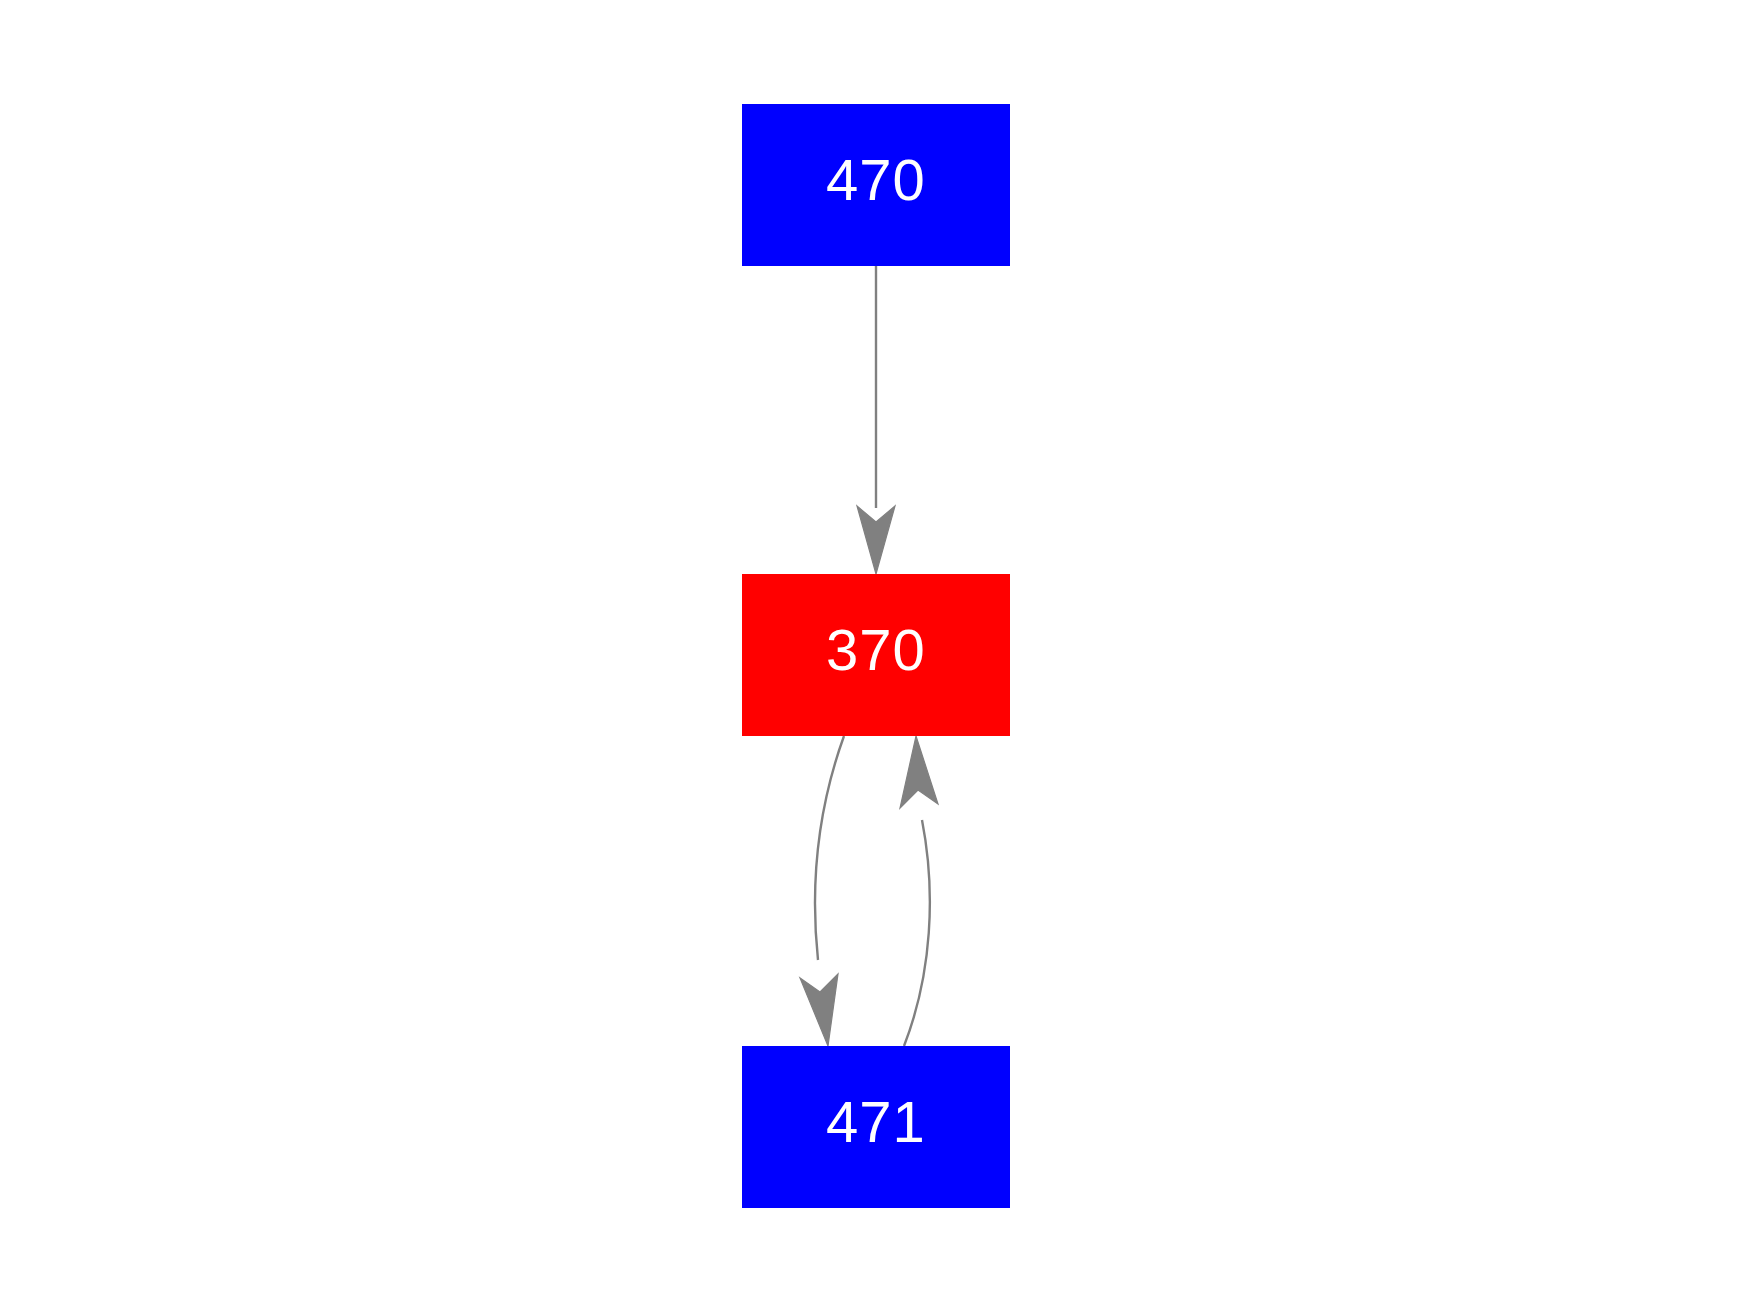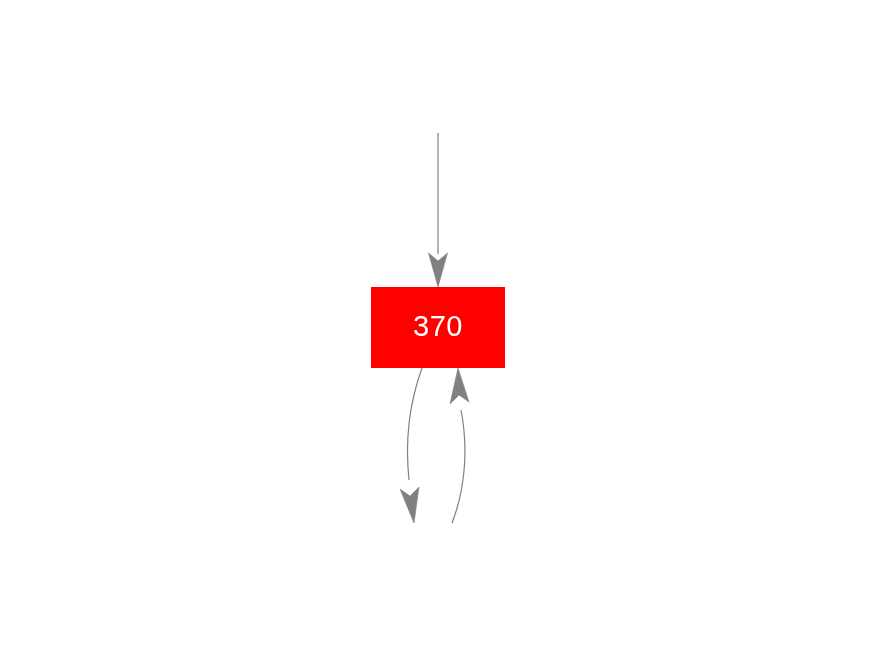--- a/index.html
+++ b/index.html
@@ -64,19 +64,25 @@
       <path d="M 414 523 L 400 489 L 410 496 L 419 487 Z" fill="#808080" stroke="#808080" stroke-width="0.6"></path>
     </g>
 
     <g>
       <path d="M 452 523 C 466 487 468 446 461 410" fill="none" stroke="#808080" stroke-width="1.2"></path>
       <path d="M 458 368 L 469 402 L 459 395 L 450 404 Z" fill="#808080" stroke="#808080" stroke-width="0.6"></path>
     </g>
 
   </svg>
 
+  <div class="graph-node" id="node-470" style="left:371px; top:52px; width:134px; height:81px; background:#0000ff;">
+    <span class="node-label">470</span>
+  </div>
 
   <div class="graph-node" id="node-370" style="left:371px; top:287px; width:134px; height:81px; background:#ff0000;text-align:center;">
     <span class="node-label">370</span>
   </div>
 
+  <div class="graph-node" id="node-471" style="left:371px; top:523px; width:134px; height:81px; background:#0000ff;">
+    <span class="node-label">471</span>
+  </div>
 
 </div>
 
 </body></html>

